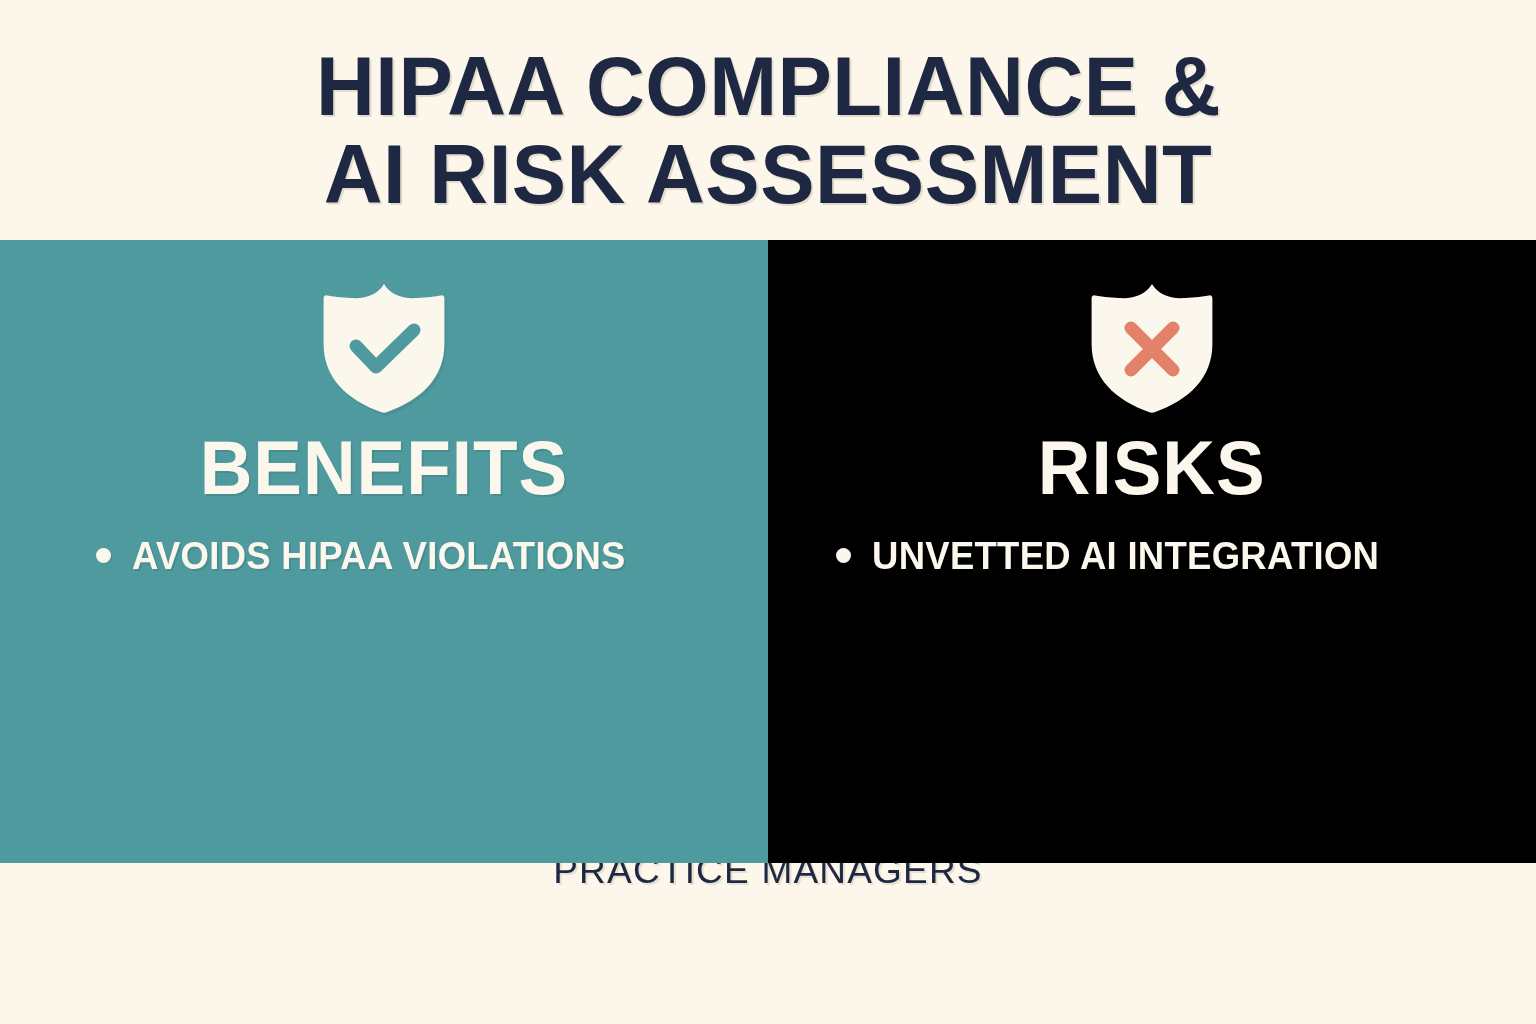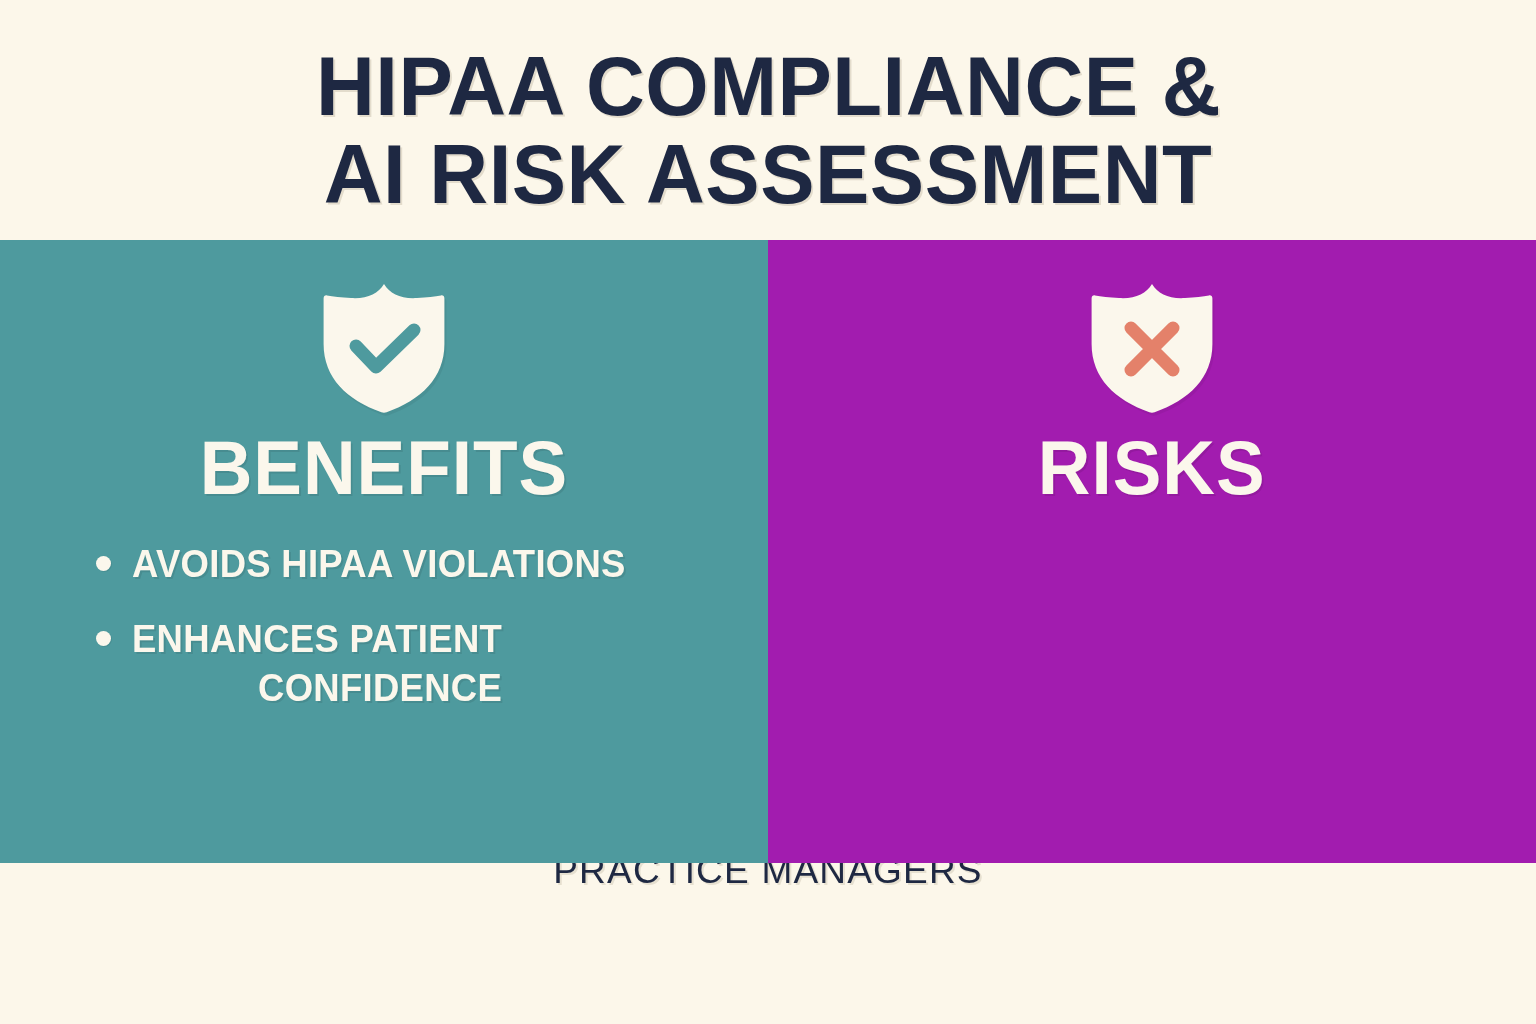--- a/index.html
+++ b/index.html
@@ -50,21 +50,21 @@
   .panel{
     width:768px;
     height:623px;
     box-sizing:border-box;
     display:flex;
     flex-direction:column;
     align-items:center;
     position:relative;
   }
   .panel-benefits{background:#4e9a9e;}
-  .panel-risks{background:#a21caf;}
+  .panel-risks{background:#000000;}
 
   
   .shield-wrap{
     margin-top:42px;
     width:126px;height:132px;
     display:block;
   }
   .shield-wrap svg{display:block;width:126px;height:132px;
     filter:drop-shadow(2px 3px 0 rgba(0,0,0,0.055));}
 
@@ -77,26 +77,25 @@
     font-weight:700;
     letter-spacing:1px;
     text-transform:uppercase;
     text-align:center;
     transform:scaleX(0.96);
     text-shadow:2px 2px 0 rgba(0,0,0,0.085);
   }
 
   
   .bullets{
-    margin:8px;
+    margin:0;
     padding:0;
     list-style:none;
     width:100%;
     box-sizing:border-box;
-    text-align:right;
   }
   .panel-benefits .bullets{padding:24px 24px 0 96px;}
   .panel-risks .bullets{padding:24px 24px 0 836px;}
   .panel-risks .bullets{padding:24px 24px 0 68px;}
 
   .bullet{
     display:flex;
     align-items:flex-start;
     margin-bottom:26px;
   }
@@ -169,45 +168,44 @@
         </svg>
       </div>
 
       <div class="panel-heading">BENEFITS</div>
 
       <ul class="bullets">
         <li class="bullet">
           <span class="bullet-dot"></span>
           <span class="bullet-text">AVOIDS HIPAA VIOLATIONS</span>
         </li>
-        <li class="bullet">
-          <span class="bullet-dot"></span>
-          <span class="bullet-text">ENHANCES PATIENT
-CONFIDENCE</span>
-        </li>
       </ul>
     </div>
 
     <div class="panel panel-risks">
 
       <div class="shield-wrap">
         <svg viewBox="0 0 126 132" xmlns="http://www.w3.org/2000/svg">
           <path fill="#fbf7ec" d="M63 2 C 57 12, 46 17, 30 16 C 20 15.4, 12 14.6, 6 13.4
                    C 4 13, 2.6 14.4, 2.6 16.4 L 2.6 62
                    C 2.6 96, 26 118, 60.4 130.2 C 62 130.8, 64 130.8, 65.6 130.2
                    C 100 118, 123.4 96, 123.4 62 L 123.4 16.4
                    C 123.4 14.4, 122 13, 120 13.4
                    C 114 14.6, 106 15.4, 96 16 C 80 17, 69 12, 63 2 Z"></path>
           <path fill="none" stroke="#e4816a" stroke-width="13" stroke-linecap="round" d="M 42 46 L 84 88 M 84 46 L 42 88"></path>
         </svg>
       </div>
 
       <div class="panel-heading">RISKS</div>
 
       <ul class="bullets">
+        <li class="bullet">
+          <span class="bullet-dot"></span>
+          <span class="bullet-text">UNVETTED AI INTEGRATION</span>
+        </li>
       </ul>
     </div>
 
   </div>
 
   <div class="footer-block">
     <div class="footer-line">REMOTE</div>
     <div class="footer-line">PRACTICE MANAGERS</div>
   </div>
 

